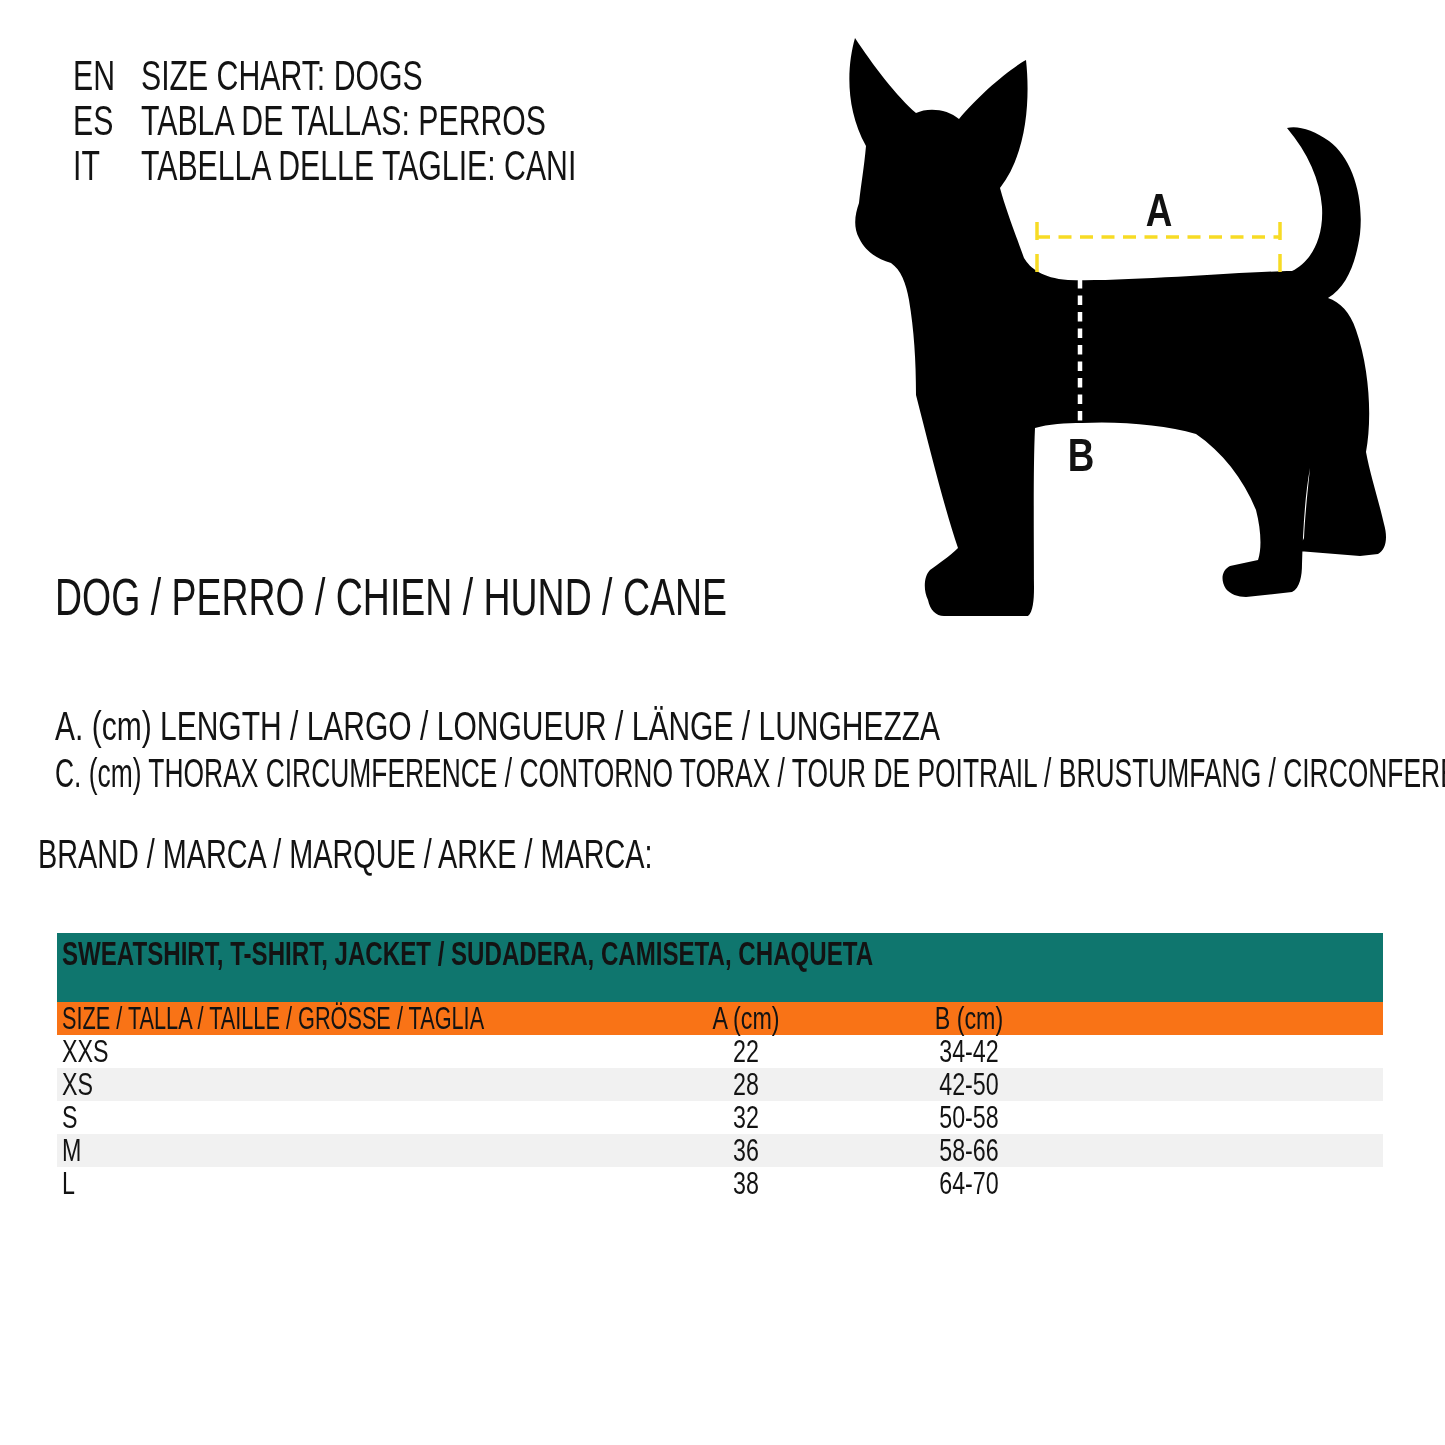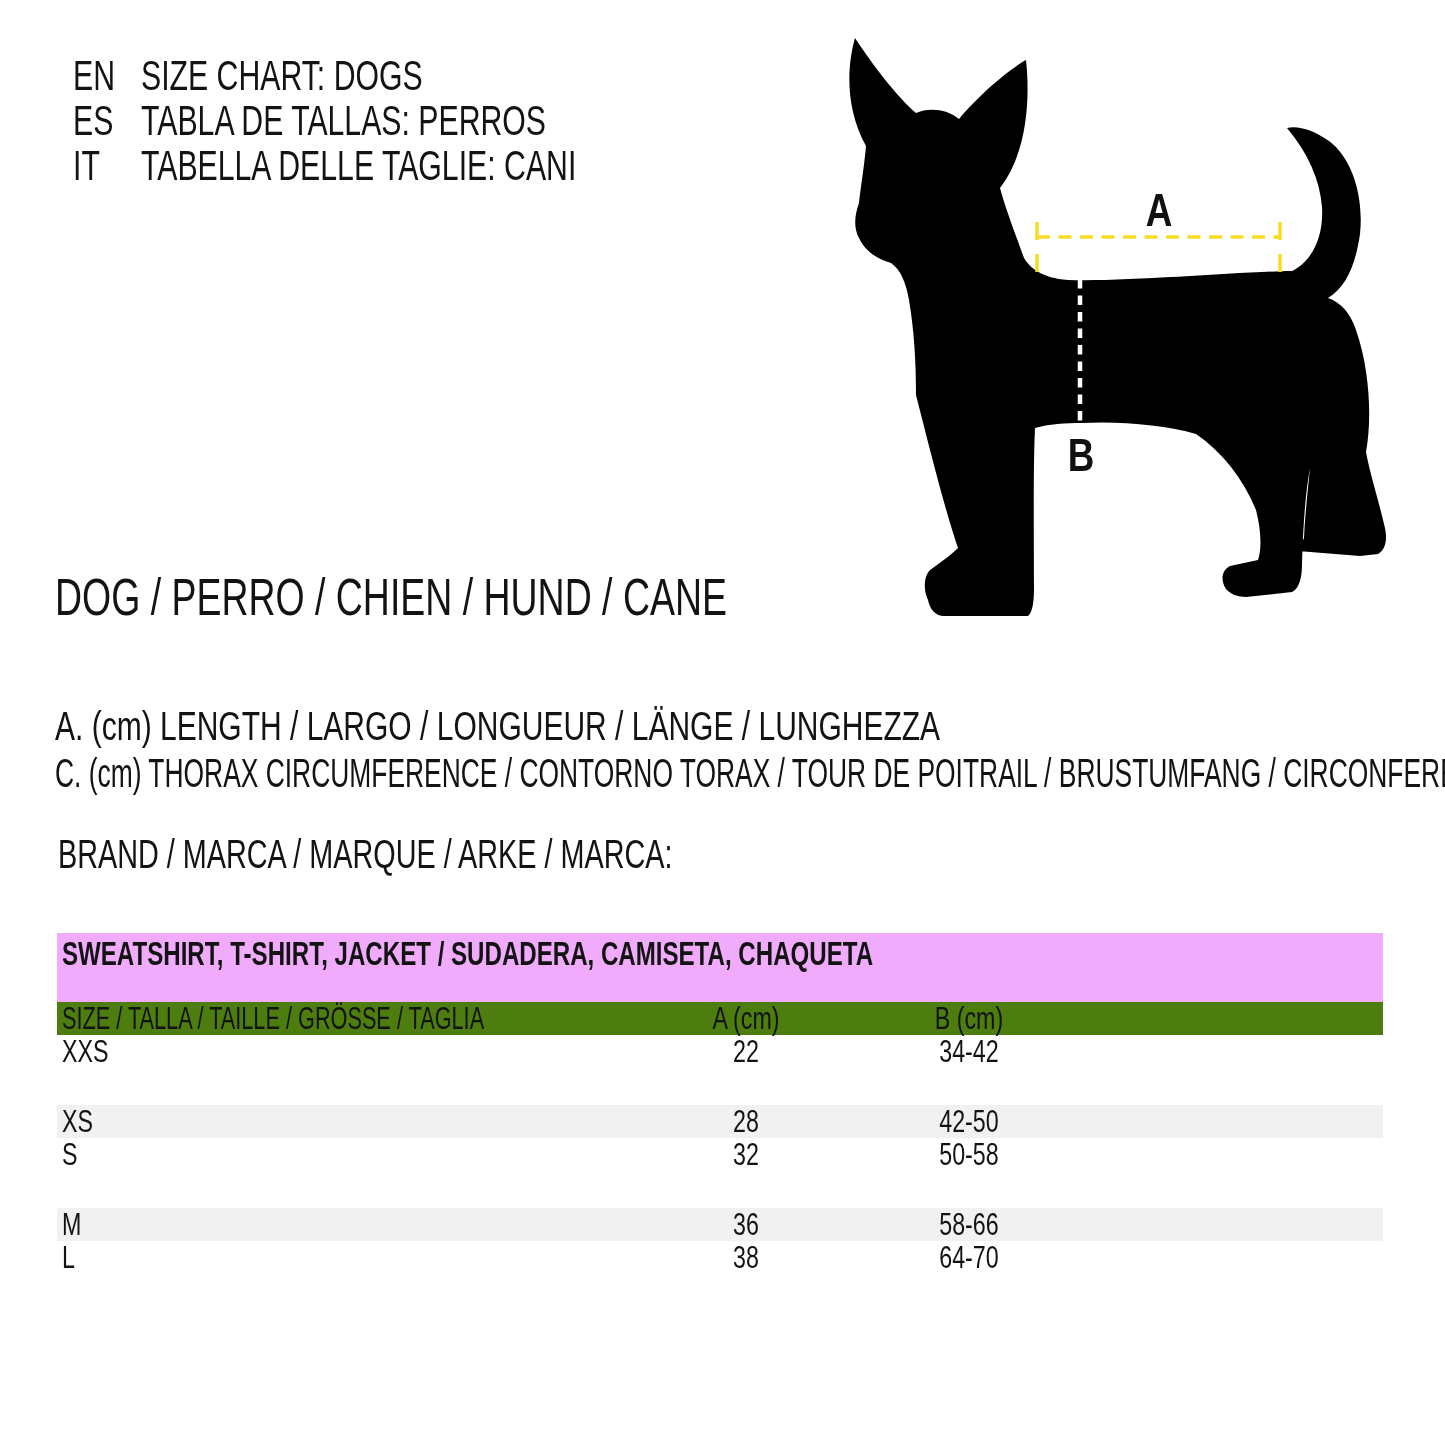--- a/index.html
+++ b/index.html
@@ -28,29 +28,29 @@
   .marker-label{position:absolute;font-size:46px;font-weight:bold;color:#111;
     transform:translateX(-50%) scaleX(.8);white-space:nowrap;}
   #marker-a{left:1159px;top:183px;}
   #marker-b{left:1081px;top:428px;}
 
   .fig-caption{position:absolute;left:55px;top:577px;font-size:52px;line-height:40px;}
 
   .notes{position:absolute;left:55px;top:703px;}
   .note-line{height:47px;line-height:47px;font-size:40px;}
 
-  .brand-line{position:absolute;left:58px;top:834px;font-size:40px;line-height:40px;}
+  .brand-line{position:absolute;left:38px;top:834px;font-size:40px;line-height:40px;}
 
   
   .size-table{position:absolute;left:57px;top:933px;width:1326px;}
-  .t-yellow{background:#f0abfc;height:69px;box-sizing:border-box;padding:5px 0 0 5px;}
+  .t-yellow{background:#0f766e;height:69px;box-sizing:border-box;padding:5px 0 0 5px;}
   .t-yellow .yl{display:block;height:31px;line-height:31px;font-size:33px;font-weight:bold;}
   .t-row{position:relative;height:33px;line-height:33px;font-size:31px;}
-  .t-head{background:#4d7c0f;}
-  .t-row.alt{background:#F1F1F1;margin-top:37px;}
+  .t-head{background:#f97316;}
+  .t-row.alt{background:#F1F1F1;}
   .c-size{position:absolute;left:5px;top:0;}
   .c-a,.c-b{position:absolute;top:0;transform:translateX(-50%) scaleX(.75);white-space:nowrap;}
   .c-a{left:689px;}
   .c-b{left:912px;}
 
   svg.dogfig{position:absolute;left:0;top:0;width:1445px;height:1445px;display:block;}
 </style>
 </head>
 <body>
 

